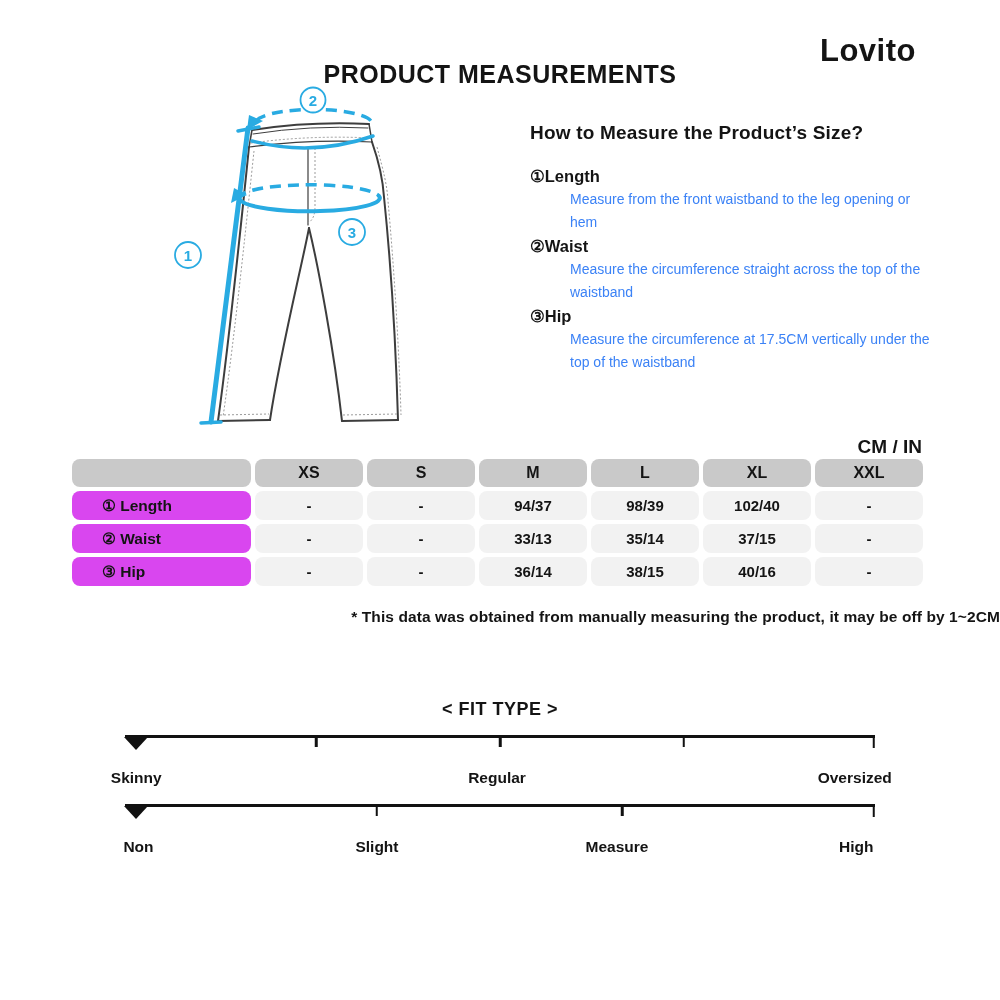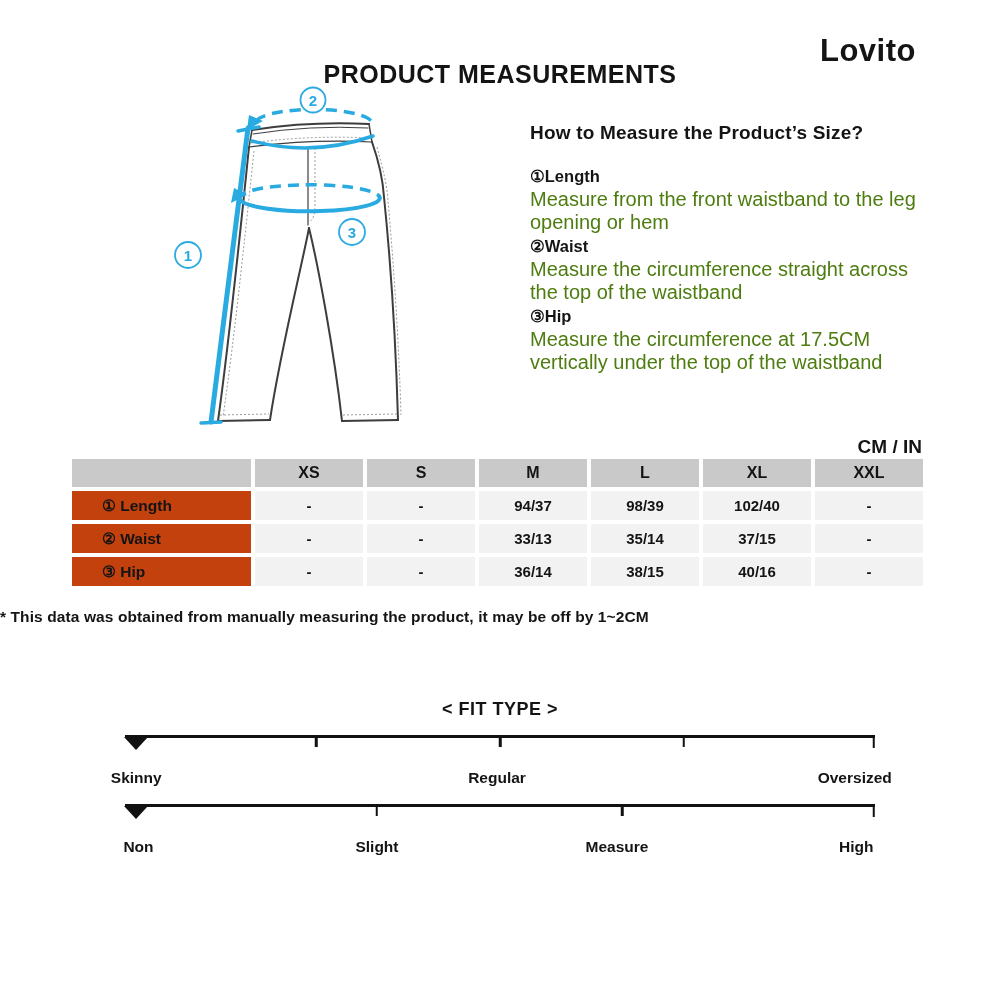--- a/index.html
+++ b/index.html
@@ -9,34 +9,34 @@
 
   .title { position: absolute; top: 60px; left: 0; width: 100%; text-align: center;
            font-size: 25px; font-weight: 800; letter-spacing: 0.5px; }
   .brand { position: absolute; top: 33px; right: 84px; font-size: 31px; font-weight: 800; letter-spacing: 0.5px; margin-left: 28px; }
 
   .diagram { position: absolute; left: 150px; top: 85px; width: 350px; height: 350px; }
 
   .howto { position: absolute; left: 530px; top: 122px; width: 404px; }
   .howto-title { font-size: 19px; font-weight: 800; margin: 0 0 20px 0; letter-spacing: 0.2px; }
   .howto-label { font-size: 16.5px; font-weight: 800; line-height: 24px; }
-  .howto-desc  { font-size: 20px; color: #4d7c0f; line-height: 23px; }
+  .howto-desc  { font-size: 14px; color: #3b82f6; line-height: 23px; margin-left: 40px; }
 
   .unit-label { position: absolute; top: 436px; right: 78px; font-size: 19px; font-weight: 700; }
 
   .size-table { position: absolute; left: 72px; top: 459px;
                 display: grid; grid-template-columns: 179px repeat(6, 108px);
                 grid-template-rows: 28px 29px 29px 29px; gap: 4px; }
-  .cell { display: flex; align-items: center; justify-content: center; }
+  .cell { display: flex; align-items: center; justify-content: center; border-radius: 8px; }
   .cell.head  { background: #c9c9c9; font-weight: 700; font-size: 16px; }
-  .cell.rowlabel { background: #c2410c; justify-content: flex-start; padding-left: 30px;
+  .cell.rowlabel { background: #d946ef; justify-content: flex-start; padding-left: 30px;
                    font-weight: 700; font-size: 15.5px; }
   .cell.val   { background: #f2f2f2; font-weight: 700; font-size: 15px; }
 
-  .footnote { position: absolute; top: 608px; left: 0; width: 100%; text-align: left;
+  .footnote { position: absolute; top: 608px; left: 0; width: 100%; text-align: right;
               font-weight: 700; font-size: 15.5px; letter-spacing: 0.1px; }
 
   .scale { position: absolute; left: 125px; width: 750px; }
   .scale.fit { top: 699px; }
   .scale.stretch { top: 789px; }
   .scale-title { text-align: center; font-size: 18px; font-weight: 800; letter-spacing: 0.5px; }
   .scale-line { position: relative; margin-top: 15px; height: 3px; background: #111; }
   .tick { position: absolute; top: 3px; width: 2.5px; height: 9px; background: #111; transform: translateX(-50%); }
   .tick.end { height: 10px; }
   .marker { position: absolute; top: 2px; width: 0; height: 0; transform: translateX(-50%);

